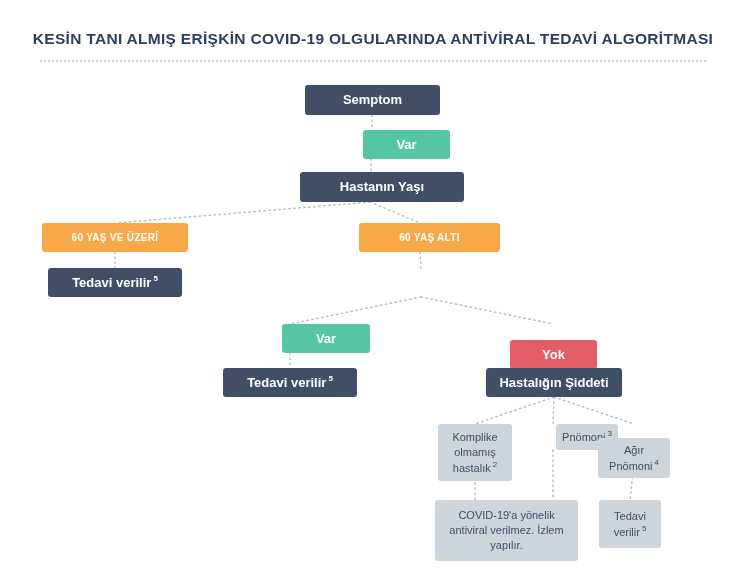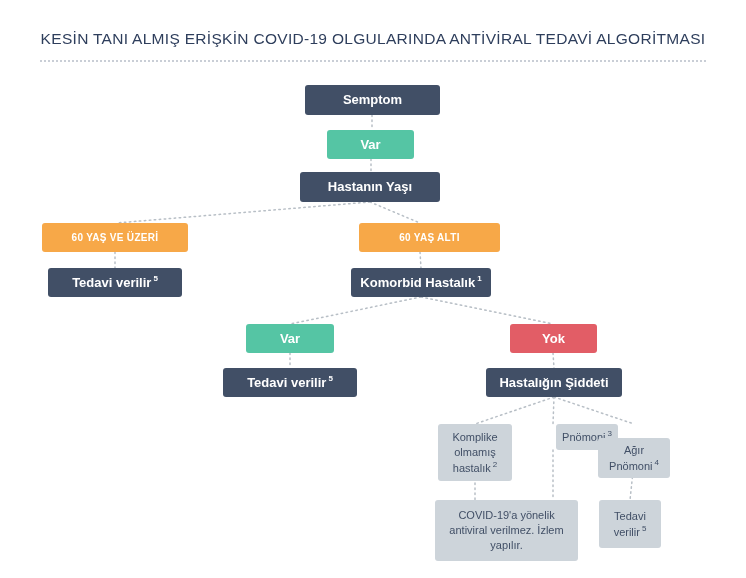--- a/index.html
+++ b/index.html
@@ -15,21 +15,21 @@
     background: #ffffff;
     overflow: hidden;
   }
   .page-title {
     position: absolute;
     top: 30px;
     left: 0;
     width: 100%;
     text-align: center;
     font-size: 15.5px;
-    font-weight: normal;
+    font-weight: bold;
     letter-spacing: 0.3px;
     color: var(--title-text, #2e3e5c);
   }
   .title-divider {
     position: absolute;
     top: 60px;
     left: 40px;
     right: 40px;
     border-top: 2px dotted #c9ced6;
   }
@@ -57,34 +57,34 @@
     font-size: 13px;
     color: #ffffff;
     box-sizing: border-box;
     line-height: 1.35;
   }
   .node sup {
     font-size: 8px;
     margin-left: 2px;
   }
   .dark   { background: var(--dark-box, #414f66); }
-  .teal   { background: var(--teal-box, #55c5a4); }
+  .teal   { background: var(--teal-box, #55c5a4); margin-left: 36px; }
   .orange { background: var(--orange-box, #f7a848); font-size: 10px; letter-spacing: 0.3px; }
-  .red    { background: var(--red-box, #e25d66); }
+  .red    { background: var(--red-box, #e25d66); margin-top: 16px; }
   .grayb  {
     background: var(--gray-box, #cdd4da);
     color: var(--dark-box, #46536b);
     font-weight: normal;
     font-size: 11px;
   }
 
   
   .n-semptom  { left: 305px; top: 85px;  width: 135px; height: 30px; }
   .n-var1     { left: 327px; top: 130px; width: 87px;  height: 29px; }
-  .n-yasi     { left: 300px; top: 172px; width: 140px; height: 30px; }
+  .n-yasi     { left: 300px; top: 172px; width: 164px; height: 30px; }
   .n-60uzeri  { left: 42px;  top: 223px; width: 146px; height: 29px; }
   .n-60alti   { left: 359px; top: 223px; width: 141px; height: 29px; }
   .n-tedavi1  { left: 48px;  top: 268px; width: 134px; height: 29px; }
   .n-komorbid { left: 351px; top: 268px; width: 140px; height: 29px; }
   .n-var2     { left: 246px; top: 324px; width: 88px;  height: 29px; }
   .n-yok      { left: 510px; top: 324px; width: 87px;  height: 29px; }
   .n-tedavi2  { left: 223px; top: 368px; width: 134px; height: 29px; }
   .n-siddeti  { left: 486px; top: 368px; width: 136px; height: 29px; text-align: center; }
   .n-komplike { left: 438px; top: 424px; width: 74px;  min-height: 54px; padding: 6px 16px; }
   .n-pnomoni  { left: 522px; top: 424px; width: 62px;  height: 26px; margin-left: 34px; }
@@ -136,23 +136,20 @@
   </div>
 
   <div class="node orange n-60alti">
     <span class="txt"><span>60 YAŞ ALTI</span></span>
   </div>
 
   <div class="node dark n-tedavi1">
     <span class="txt"><span>Tedavi verilir</span><sup>5</sup></span>
   </div>
 
-  <div class="node dark n-komorbid">
-    <span class="txt"><span>Komorbid Hastalık</span><sup>1</sup></span>
-  </div>
 
   <div class="node teal n-var2">
     <span class="txt"><span>Var</span></span>
   </div>
 
   <div class="node red n-yok">
     <span class="txt"><span>Yok</span></span>
   </div>
 
   <div class="node dark n-tedavi2">

